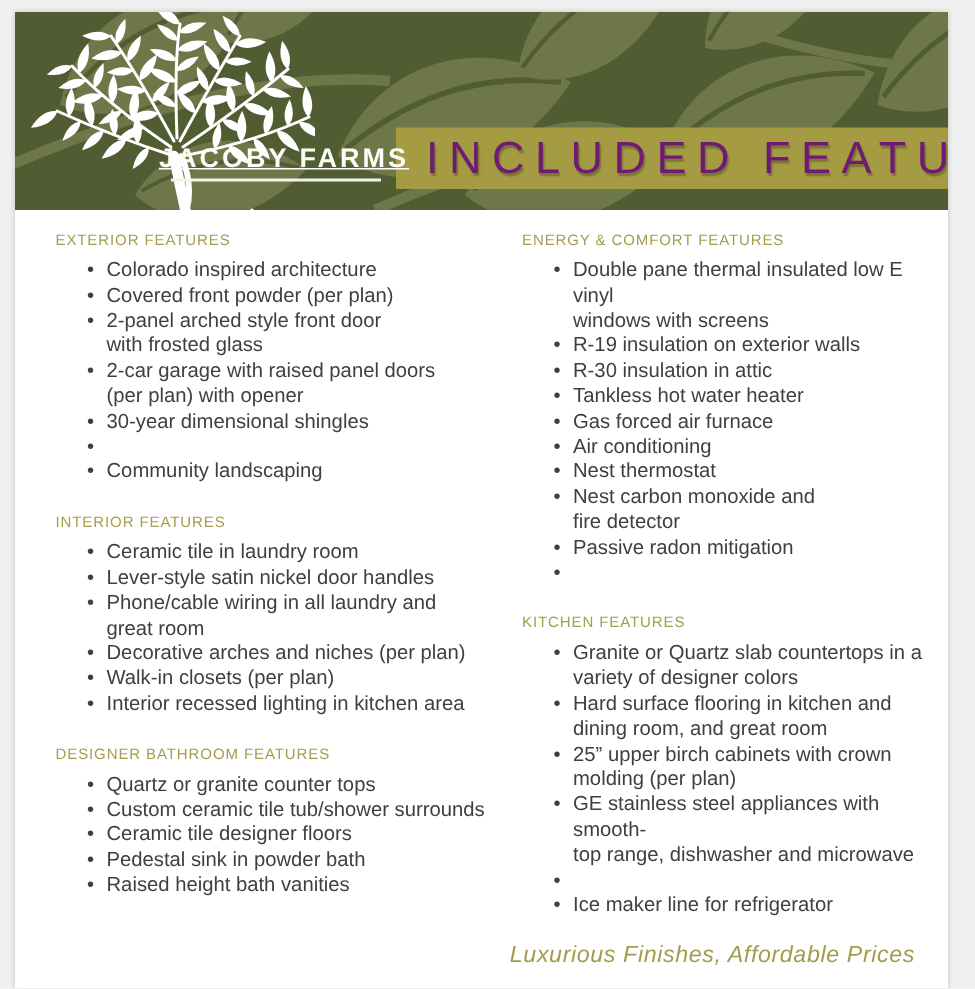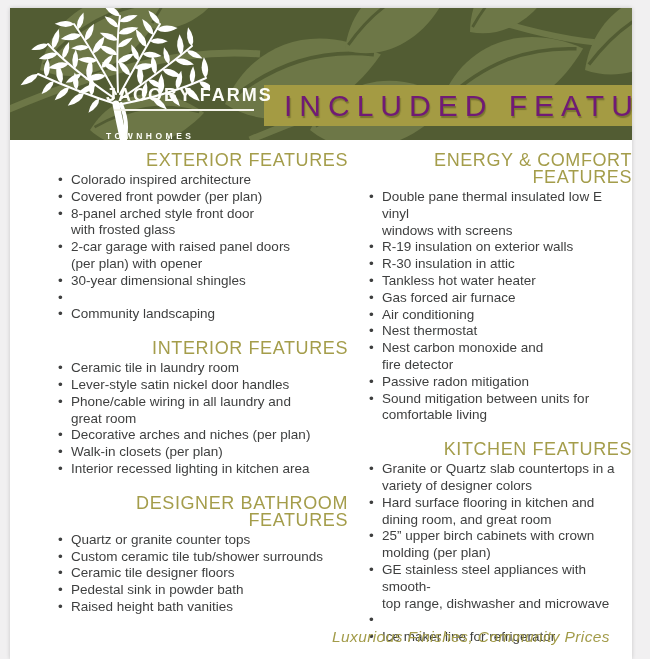--- a/index.html
+++ b/index.html
@@ -18,22 +18,22 @@
   
   .hdr{
     position:relative;
     width:622px; height:132px;
     background:var(--header-bg,#525c33);
     overflow:hidden;
   }
   .hdr svg.pattern{ position:absolute; left:0; top:0; }
   .tree{ position:absolute; left:10px; top:0; }
   .brand{
-    position:absolute; left:96px; top:77px;
-    color:#ffffff; z-index:3; width:152px;
+    position:absolute; left:96px; top:87px;
+    color:#ffffff; z-index:3; width:152px;text-decoration:underline;
   }
   .brand-name{
     font-size:18px; font-weight:bold; letter-spacing:2px;
     white-space:nowrap; color:#fdfdf8;
   }
   .brand-rule{ height:2px; background:#f4f3ea; margin:3px 4px 3px 8px; }
   .brand-sub{
     font-size:8.5px; font-weight:bold; letter-spacing:3.5px;
     text-align:left; color:#fdfdf8;margin-top:20px;
   }
@@ -53,24 +53,23 @@
   
   .content{
     display:flex;
     padding:12px 0 0 27px;
   }
   .col-left{ width:311px; flex:none; }
   .col-right{ flex:1; }
   .feature-section{ margin-bottom:17px; }
   .sec-title{
     margin:0 0 3px 0;
-    font-size:18px; font-weight:400; letter-spacing:.6px;
+    font-size:10px; font-weight:400; letter-spacing:.6px;
     line-height:17px;
     color:var(--heading,#a49d4b);
-    text-align:right;
   }
   .feature-list{ margin:0; padding:0; list-style:none; }
   .feature-list li{
     display:flex;
     margin-left:21px;
     font-size:13.5px; line-height:16.8px;
     color:var(--body-text,#3e3f3f);
   }
   .feature-list .dot{
     flex:none; width:13px;
@@ -211,21 +210,21 @@
             <li>
               <span class="dot">•</span>
               <span class="txt">Colorado inspired architecture</span>
             </li>
             <li>
               <span class="dot">•</span>
               <span class="txt">Covered front powder (per plan)</span>
             </li>
             <li>
               <span class="dot">•</span>
-              <span class="txt">8-panel arched style front door
+              <span class="txt">2-panel arched style front door
 with frosted glass</span>
             </li>
             <li>
               <span class="dot">•</span>
               <span class="txt">2-car garage with raised panel doors
 (per plan) with opener</span>
             </li>
             <li>
               <span class="dot">•</span>
               <span class="txt">30-year dimensional shingles</span>
@@ -332,22 +331,20 @@
               <span class="dot">•</span>
               <span class="txt">Nest carbon monoxide and
 fire detector</span>
             </li>
             <li>
               <span class="dot">•</span>
               <span class="txt">Passive radon mitigation</span>
             </li>
             <li>
               <span class="dot">•</span>
-              <span class="txt">Sound mitigation between units for
-comfortable living</span>
             </li>
           </ul>
         </section>
         <section class="feature-section">
           <h2 class="sec-title">KITCHEN FEATURES</h2>
           <ul class="feature-list">
             <li>
               <span class="dot">•</span>
               <span class="txt">Granite or Quartz slab countertops in a
 variety of designer colors</span>
@@ -372,14 +369,14 @@
             </li>
             <li>
               <span class="dot">•</span>
               <span class="txt">Ice maker line for refrigerator</span>
             </li>
           </ul>
         </section>
       </div>
   </main>
 
-  <div class="tagline">Luxurious Finishes, Community Prices</div>
+  <div class="tagline">Luxurious Finishes, Affordable Prices</div>
 </div>
 
 </body></html>

